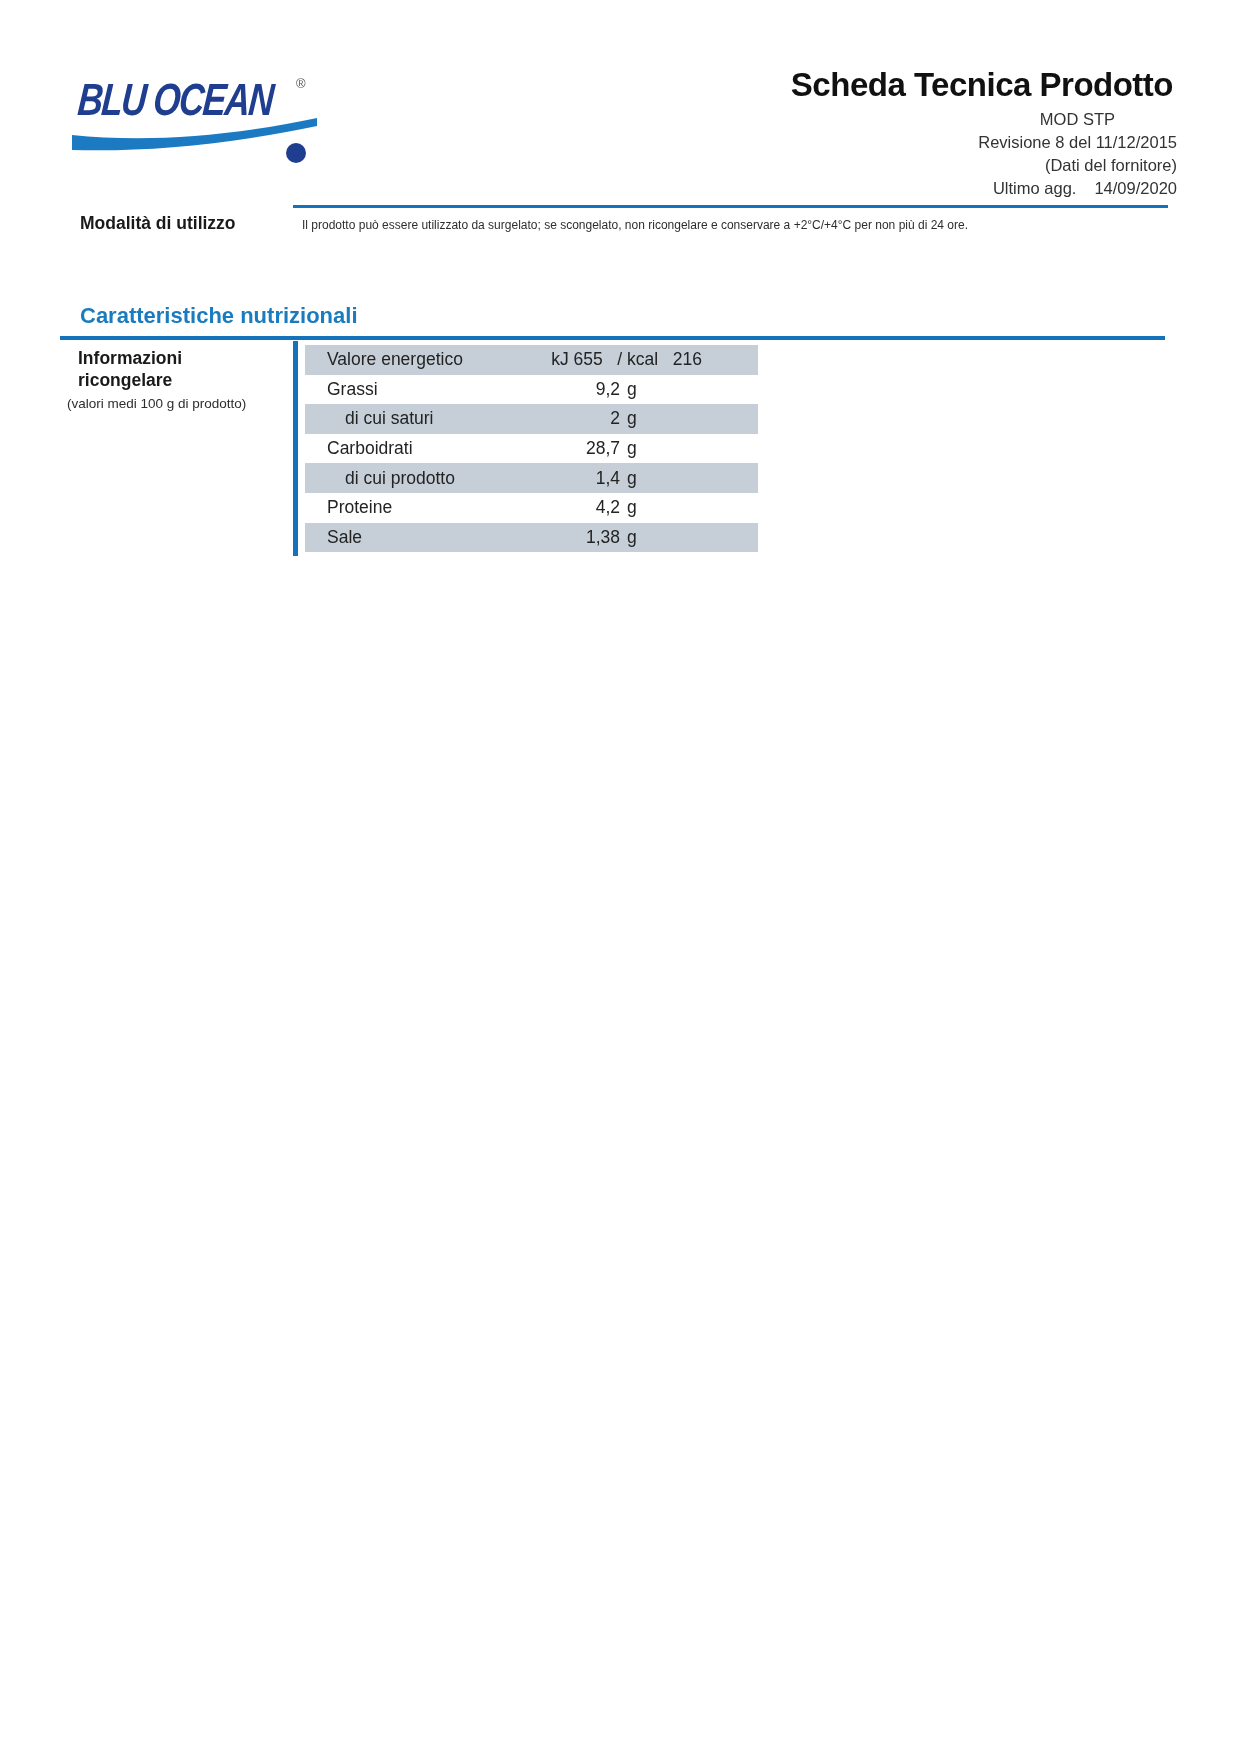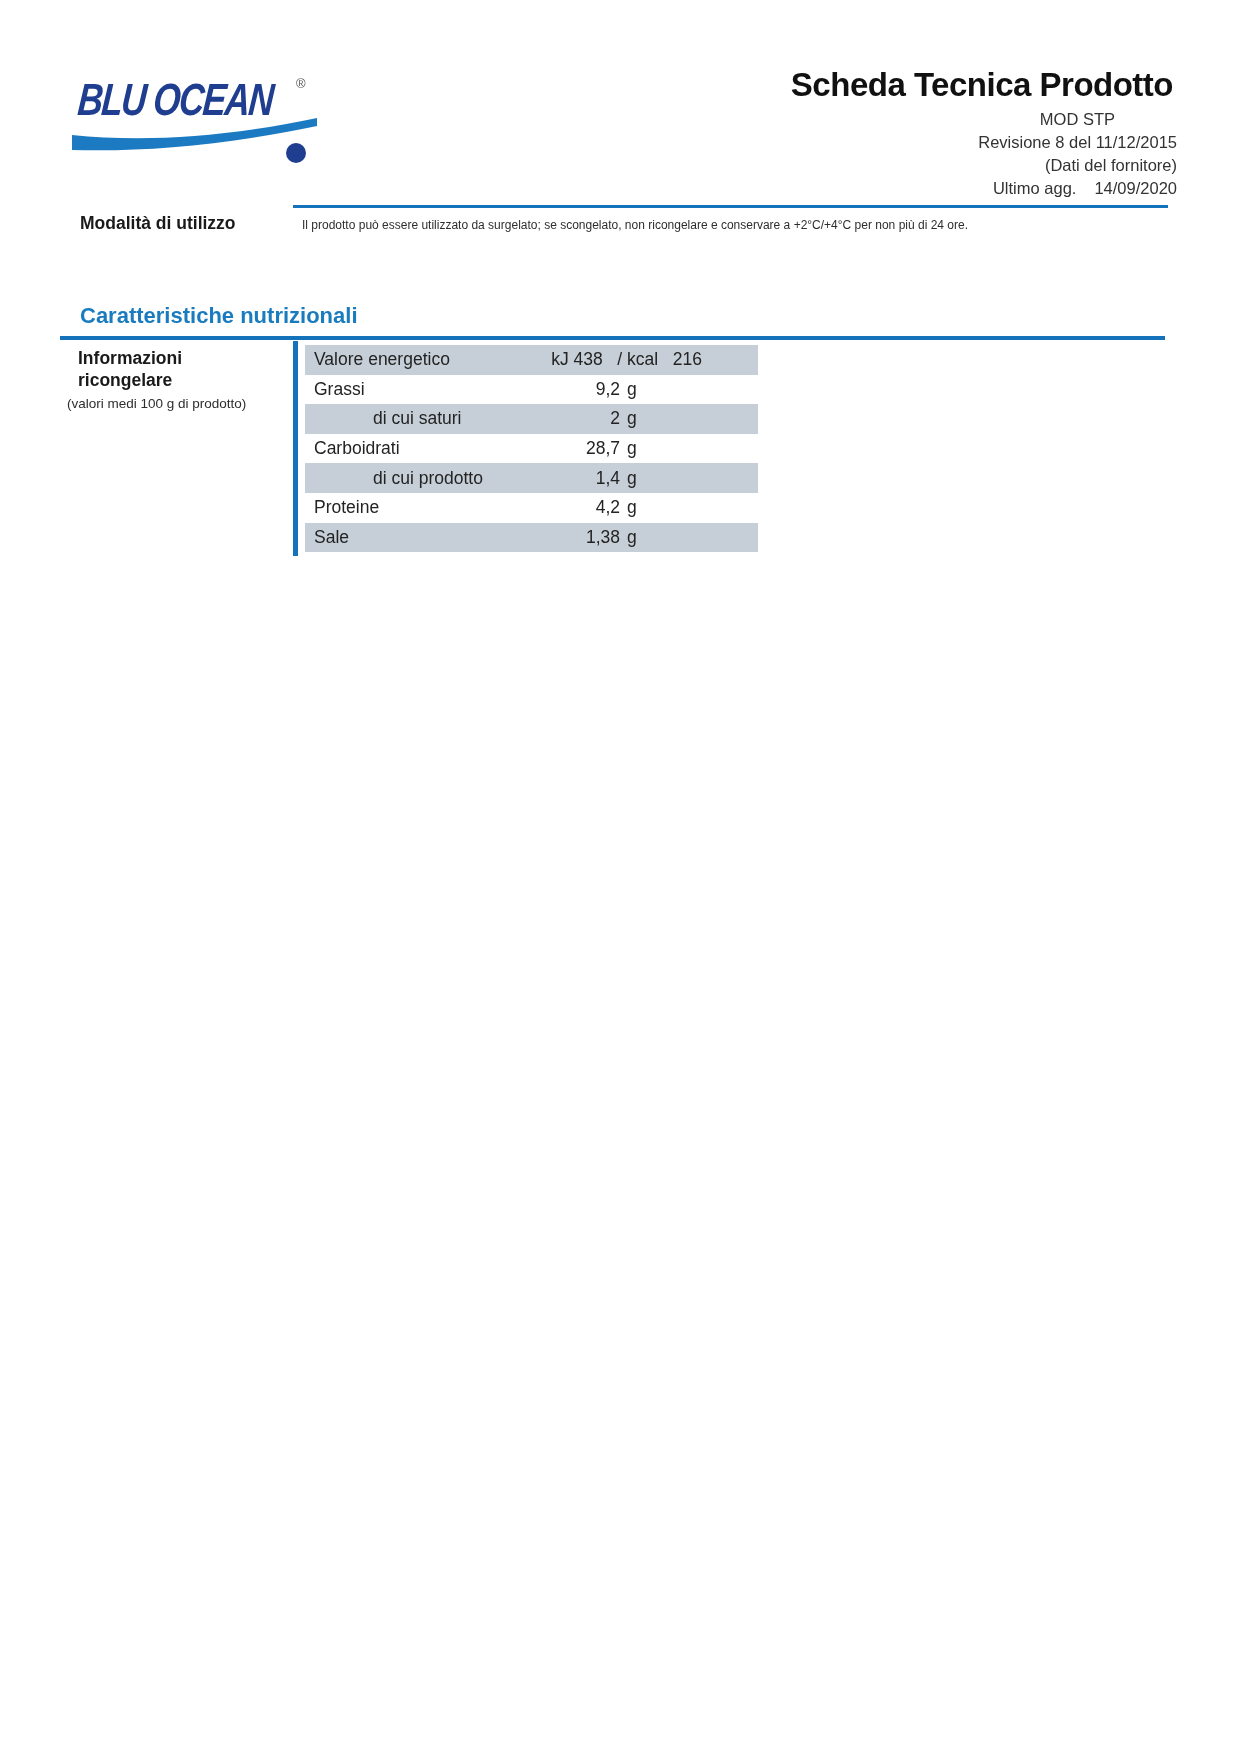--- a/index.html
+++ b/index.html
@@ -39,22 +39,22 @@
   .section-rule  { position:absolute; left:60px; top:336px; width:1105px; height:4px; background:#1573bc; }
 
   .info-label { position:absolute; left:78px; top:347px; font-size:17.5px; font-weight:bold; color:#1a1a1a; line-height:22px; }
   .info-sub   { position:absolute; left:67px; top:396px; font-size:13.5px; color:#2e2e2e; white-space:nowrap; }
 
   .v-bar { position:absolute; left:293px; top:341px; width:5px; height:215px; background:#1573bc; }
 
   .nutri-table { position:absolute; left:305px; top:345px; width:453px; }
   .nutri-row { display:flex; align-items:center; height:29.6px; font-size:17.5px; color:#232323; }
   .nutri-row.shaded { background:#c6cfd8; }
-  .cell-label { flex:0 0 auto; padding-left:9px; }
-  .indent .cell-label { padding-left:68px; }
+  .cell-label { flex:0 0 auto; padding-left:22px; }
+  .indent .cell-label { padding-left:40px; }
   .cell-value { flex:1 1 auto; text-align:right; white-space:pre; }
   .cell-unit  { flex:0 0 131px; padding-left:7px; }
   .row-energy .cell-value { padding-right:56px; }
 
   
   .footer { position:absolute; left:58px; top:1618px; width:1071px; height:94px; }
   .footer svg { position:absolute; left:0; top:0; }
   .footer-company { position:absolute; left:15px; top:36px; font-size:15.5px; font-weight:bold; color:#ffffff; }
   .footer-site    { position:absolute; left:15px; top:62px; font-size:16px; color:#f2f6fa; }
 </style>
@@ -92,21 +92,21 @@
     <div>Informazioni</div>
     <div>ricongelare</div>
   </div>
   <div class="info-sub">(valori medi 100 g di prodotto)</div>
 
   <div class="v-bar"></div>
 
   <div class="nutri-table">
     <div class="nutri-row shaded row-energy">
       <span class="cell-label">Valore energetico</span>
-      <span class="cell-value">kJ 438   / kcal   216</span>
+      <span class="cell-value">kJ 655   / kcal   216</span>
 
     </div>
     <div class="nutri-row">
       <span class="cell-label">Grassi</span>
       <span class="cell-value">9,2</span>
       <span class="cell-unit">g</span>
     </div>
     <div class="nutri-row shaded indent">
       <span class="cell-label">di cui saturi</span>
       <span class="cell-value">2</span>

